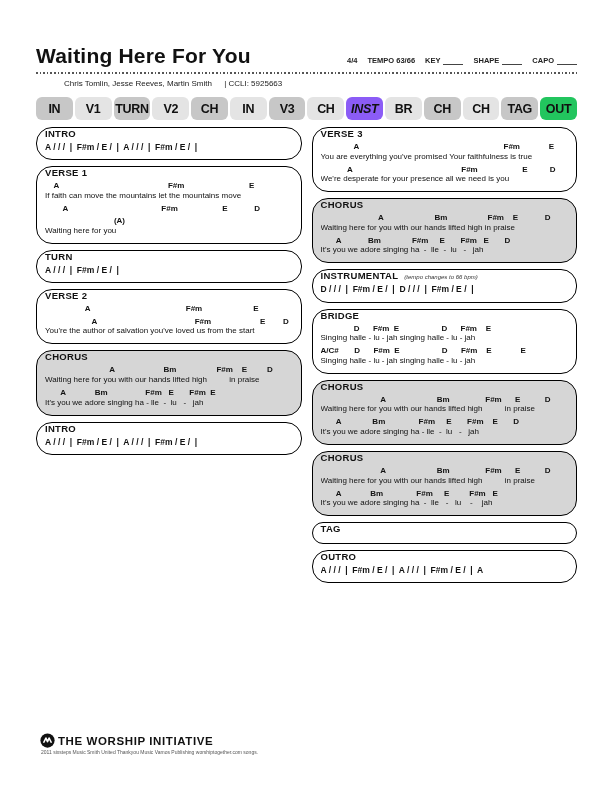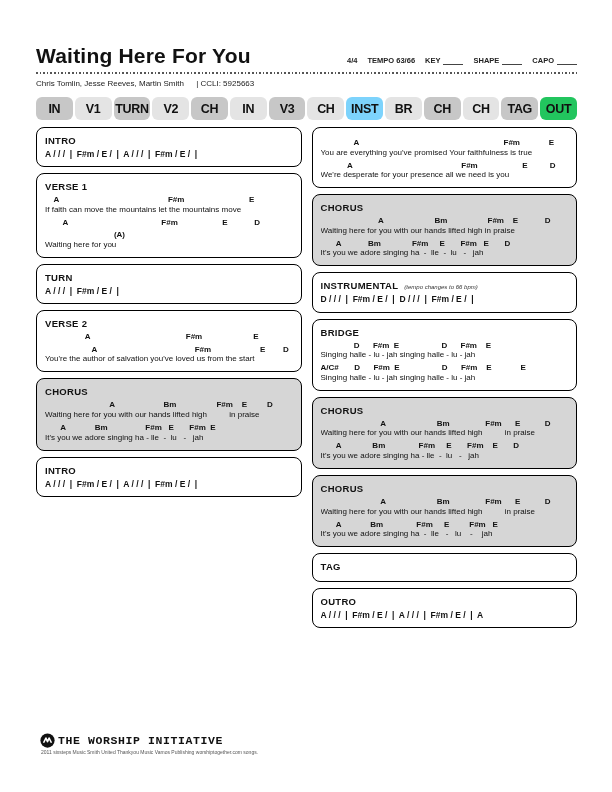--- a/index.html
+++ b/index.html
@@ -9,40 +9,40 @@
     overflow:hidden;
   }
   .content{position:absolute;left:36px;right:35px;top:44px;}
   
   .header-row{display:flex;align-items:flex-end;justify-content:space-between;}
   .song-title{font-size:21px;font-weight:bold;letter-spacing:0.2px;}
   .meta{display:flex;align-items:flex-end;gap:10px;font-size:7.5px;font-weight:bold;color:#222;padding-bottom:3px;}
   .meta .blank{display:inline-block;width:20px;border-bottom:1px solid #444;height:7px;vertical-align:bottom;margin-left:3px;}
   .dotted-rule{height:2px;margin-top:4px;
     background-image:repeating-linear-gradient(90deg,#555 0 1.6px,transparent 1.6px 3.6px);}
-  .authors-row{margin-top:5px;font-size:8px;color:#222;}
+  .authors-row{margin-top:5px;font-size:8px;color:#222;margin-left:28px;}
   .authors-row .ccli{margin-left:10px;}
   
   .nav{display:flex;gap:2px;margin-top:9px;}
   .nav-item{flex:1;text-align:center;font-size:12.5px;font-weight:bold;
     padding:5px 0 4px;letter-spacing:-0.3px;white-space:nowrap;overflow:hidden;border-radius:6px;}
   
   .columns{display:flex;gap:10px;margin-top:7px;align-items:flex-start;}
   .col{flex:1;display:flex;flex-direction:column;gap:6px;min-width:0;}
-  .box{border:1.3px solid #000;border-radius:8px;padding:7px 8px 7px;background:#fff;}
+  .box{border:1.3px solid #000;border-radius:16px;padding:0 8px 7px;background:#fff;}
   .box-title{font-size:9.5px;font-weight:bold;letter-spacing:0.3px;margin-bottom:2px;}
   .box-note{font-size:6px;font-style:italic;font-weight:normal;color:#333;margin-left:6px;letter-spacing:0;}
   .line-pair{margin-top:3px;}
   .chords{font-size:8px;font-weight:bold;white-space:pre;line-height:1.2;overflow:hidden;}
   .chords.bar-only{font-size:8.5px;margin-top:3px;}
   .lyrics{font-size:8px;white-space:pre;line-height:1.25;overflow:hidden;}
   
   .footer{position:absolute;left:40px;top:733px;}
   .brand-row{display:flex;align-items:center;gap:3px;}
-  .brand-name{font-size:11.5px;font-weight:bold;letter-spacing:0.6px;font-family:Liberation Mono, monospace;}
+  .brand-name{font-size:11.5px;font-weight:bold;letter-spacing:0.6px;}
   .copyright{font-size:5px;color:#555;margin-top:1px;margin-left:1px;}
 </style>
 </head>
 <body>
 
 <div class="page">
   <div class="content">
 
     <div class="header-row">
       <div class="song-title">Waiting Here For You</div>
@@ -64,21 +64,21 @@
 
     <div class="nav">
         <span class="nav-item" style="background: rgb(199, 199, 199);">IN</span>
         <span class="nav-item" style="background: rgb(228, 228, 228);">V1</span>
         <span class="nav-item" style="background: rgb(199, 199, 199);">TURN</span>
         <span class="nav-item" style="background: rgb(228, 228, 228);">V2</span>
         <span class="nav-item" style="background: rgb(199, 199, 199);">CH</span>
         <span class="nav-item" style="background: rgb(228, 228, 228);">IN</span>
         <span class="nav-item" style="background: rgb(199, 199, 199);">V3</span>
         <span class="nav-item" style="background: rgb(228, 228, 228);">CH</span>
-        <span class="nav-item" style="background: #7dd3fc;">INST</span>
+        <span class="nav-item" style="background: #8b5cf6; font-style: italic;">INST</span>
         <span class="nav-item" style="background: rgb(228, 228, 228);">BR</span>
         <span class="nav-item" style="background: rgb(199, 199, 199);">CH</span>
         <span class="nav-item" style="background: rgb(228, 228, 228);">CH</span>
         <span class="nav-item" style="background: rgb(199, 199, 199);">TAG</span>
         <span class="nav-item" style="background: #22c55e;">OUT</span>
       </div>
 
     <div class="columns">
       <div class="col" id="col-left">
           <div class="box">
@@ -130,20 +130,21 @@
           </div>
           <div class="box">
             <div class="box-title">INTRO</div>
             <div class="line-pair">
               <div class="chords bar-only">A / / /  |  F#m / E /  |  A / / /  |  F#m / E /  |</div>
             </div>
           </div>
         </div>
       <div class="col" id="col-right">
           <div class="box">
+            <div class="box-title">VERSE 3</div>
             <div class="line-pair">
               <div class="chords">               A                                                                 F#m             E</div>
               <div class="lyrics">You are everything you've promised Your faithfulness is true</div>
             </div>
             <div class="line-pair">
               <div class="chords">            A                                                 F#m                    E          D</div>
               <div class="lyrics">We're desperate for your presence all we need is you</div>
             </div>
           </div>
           <div class="box" style="background: rgb(214, 214, 214);">

